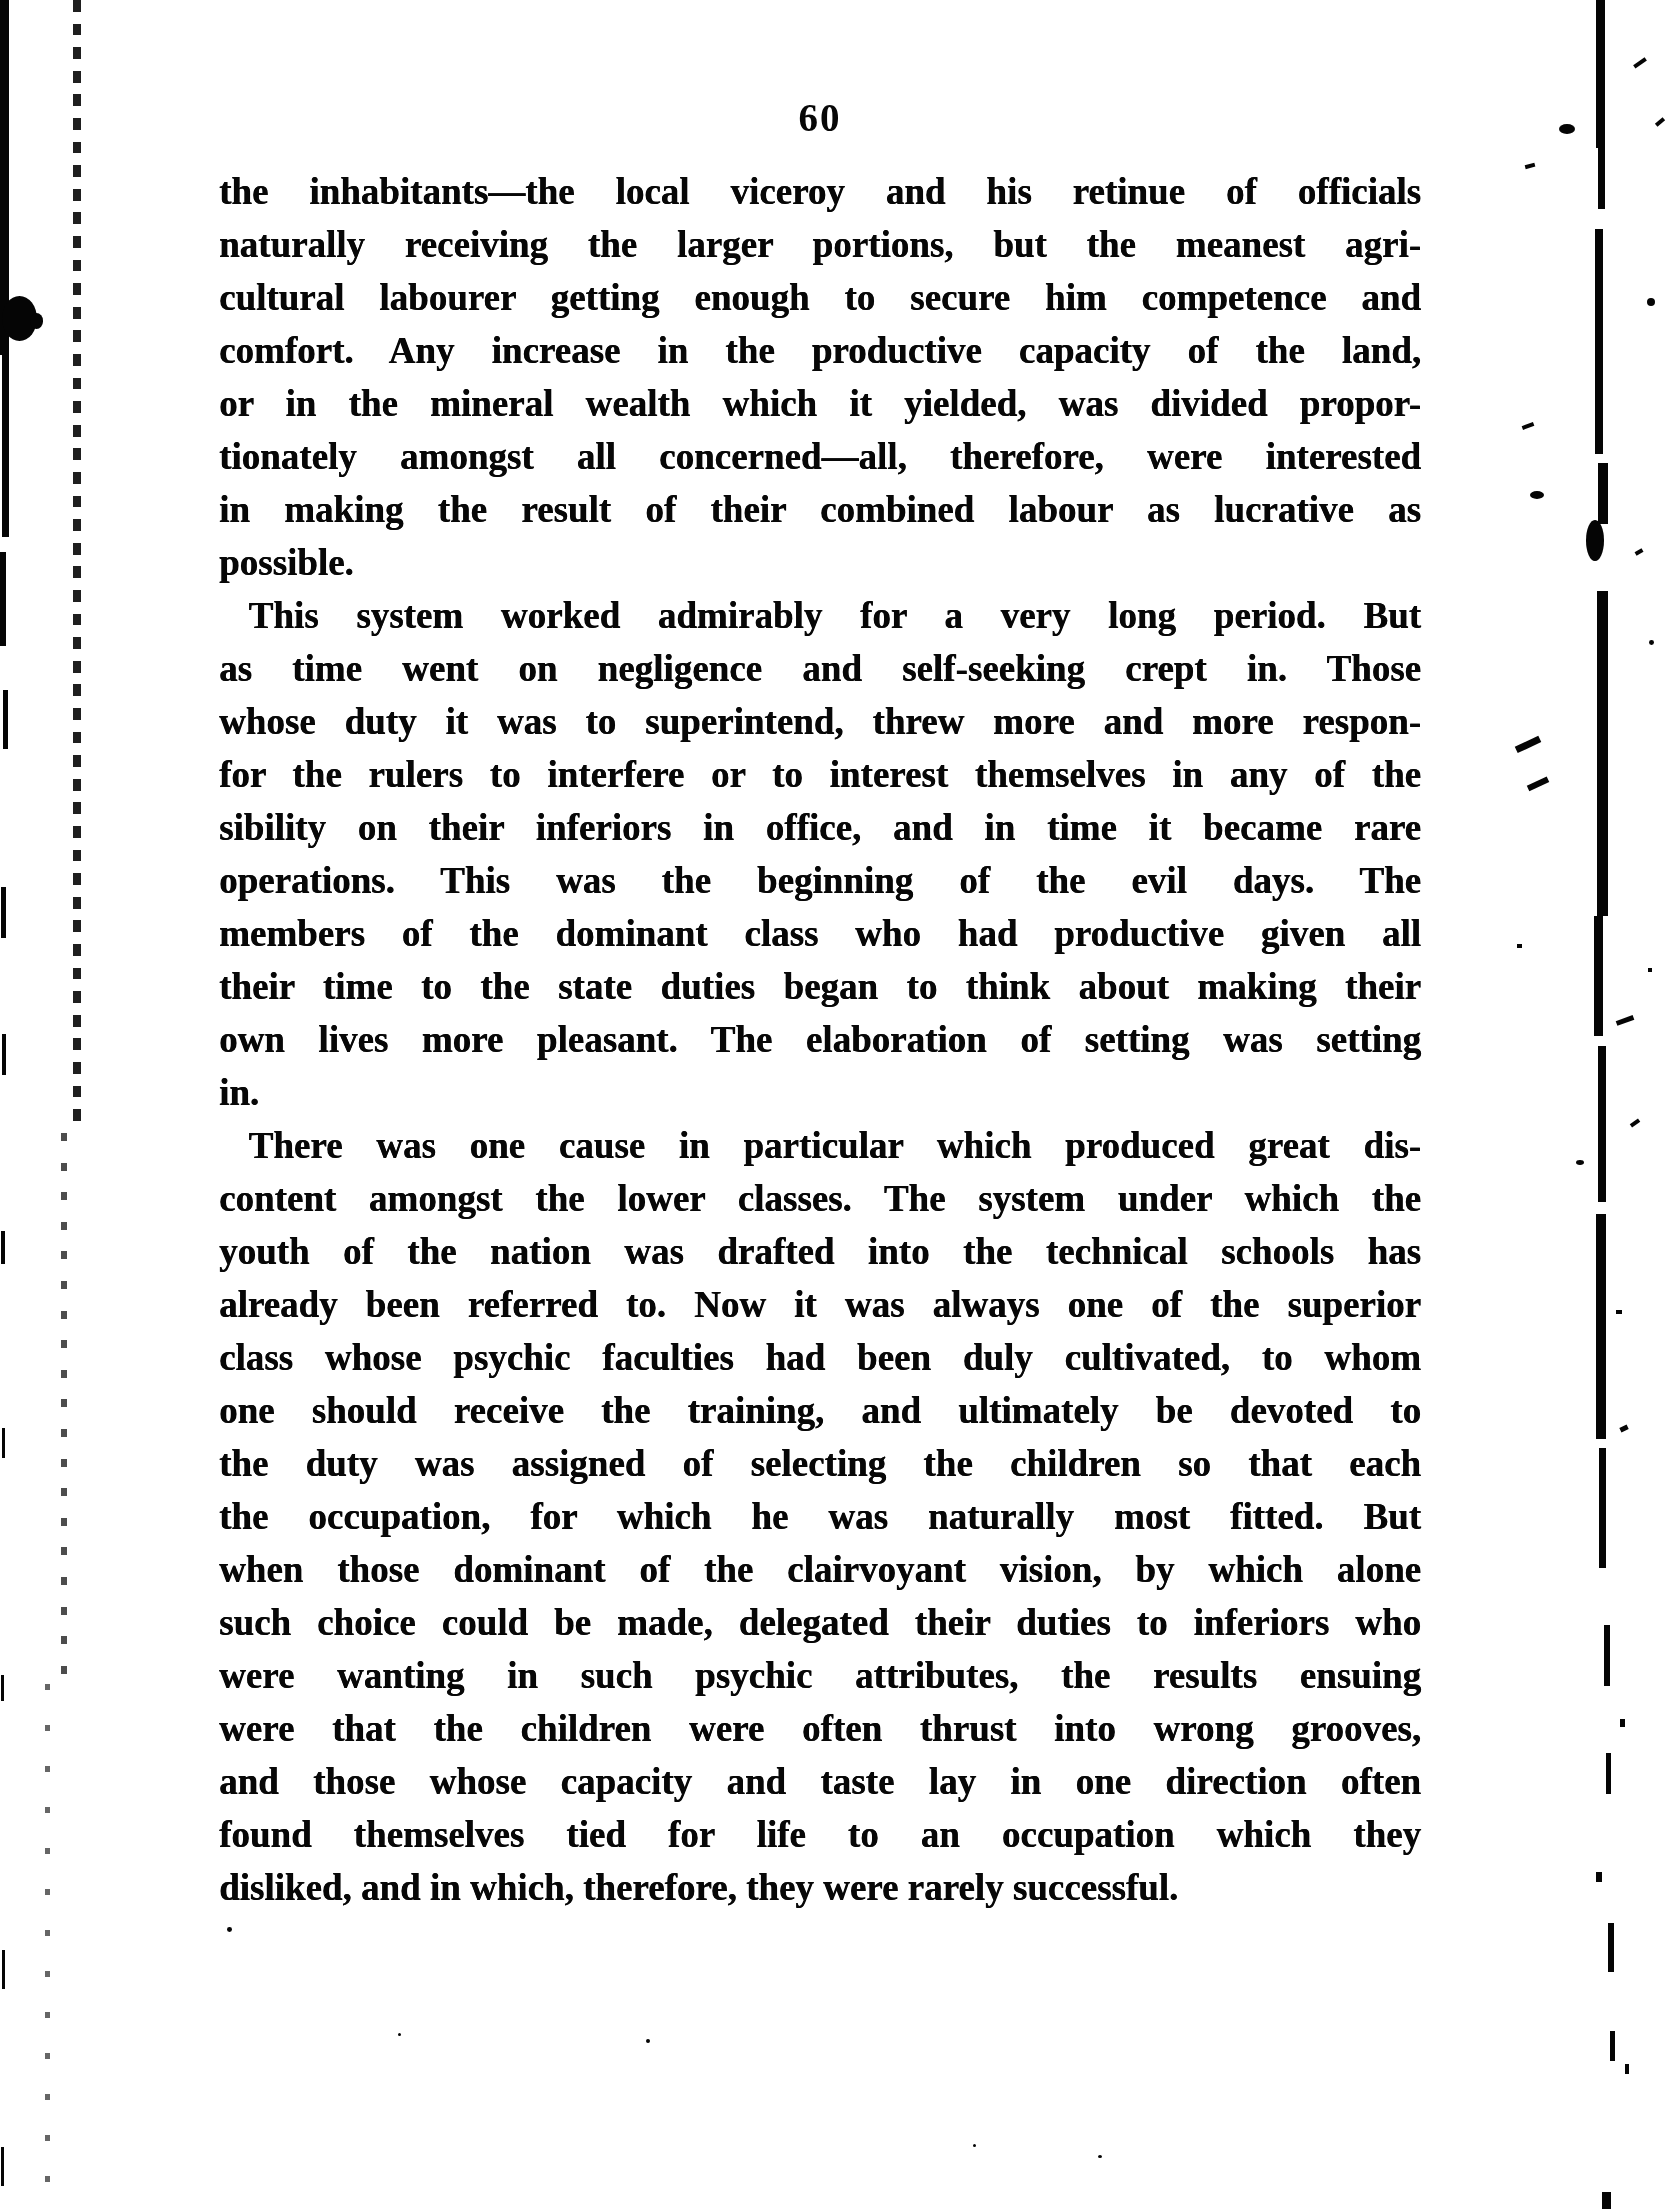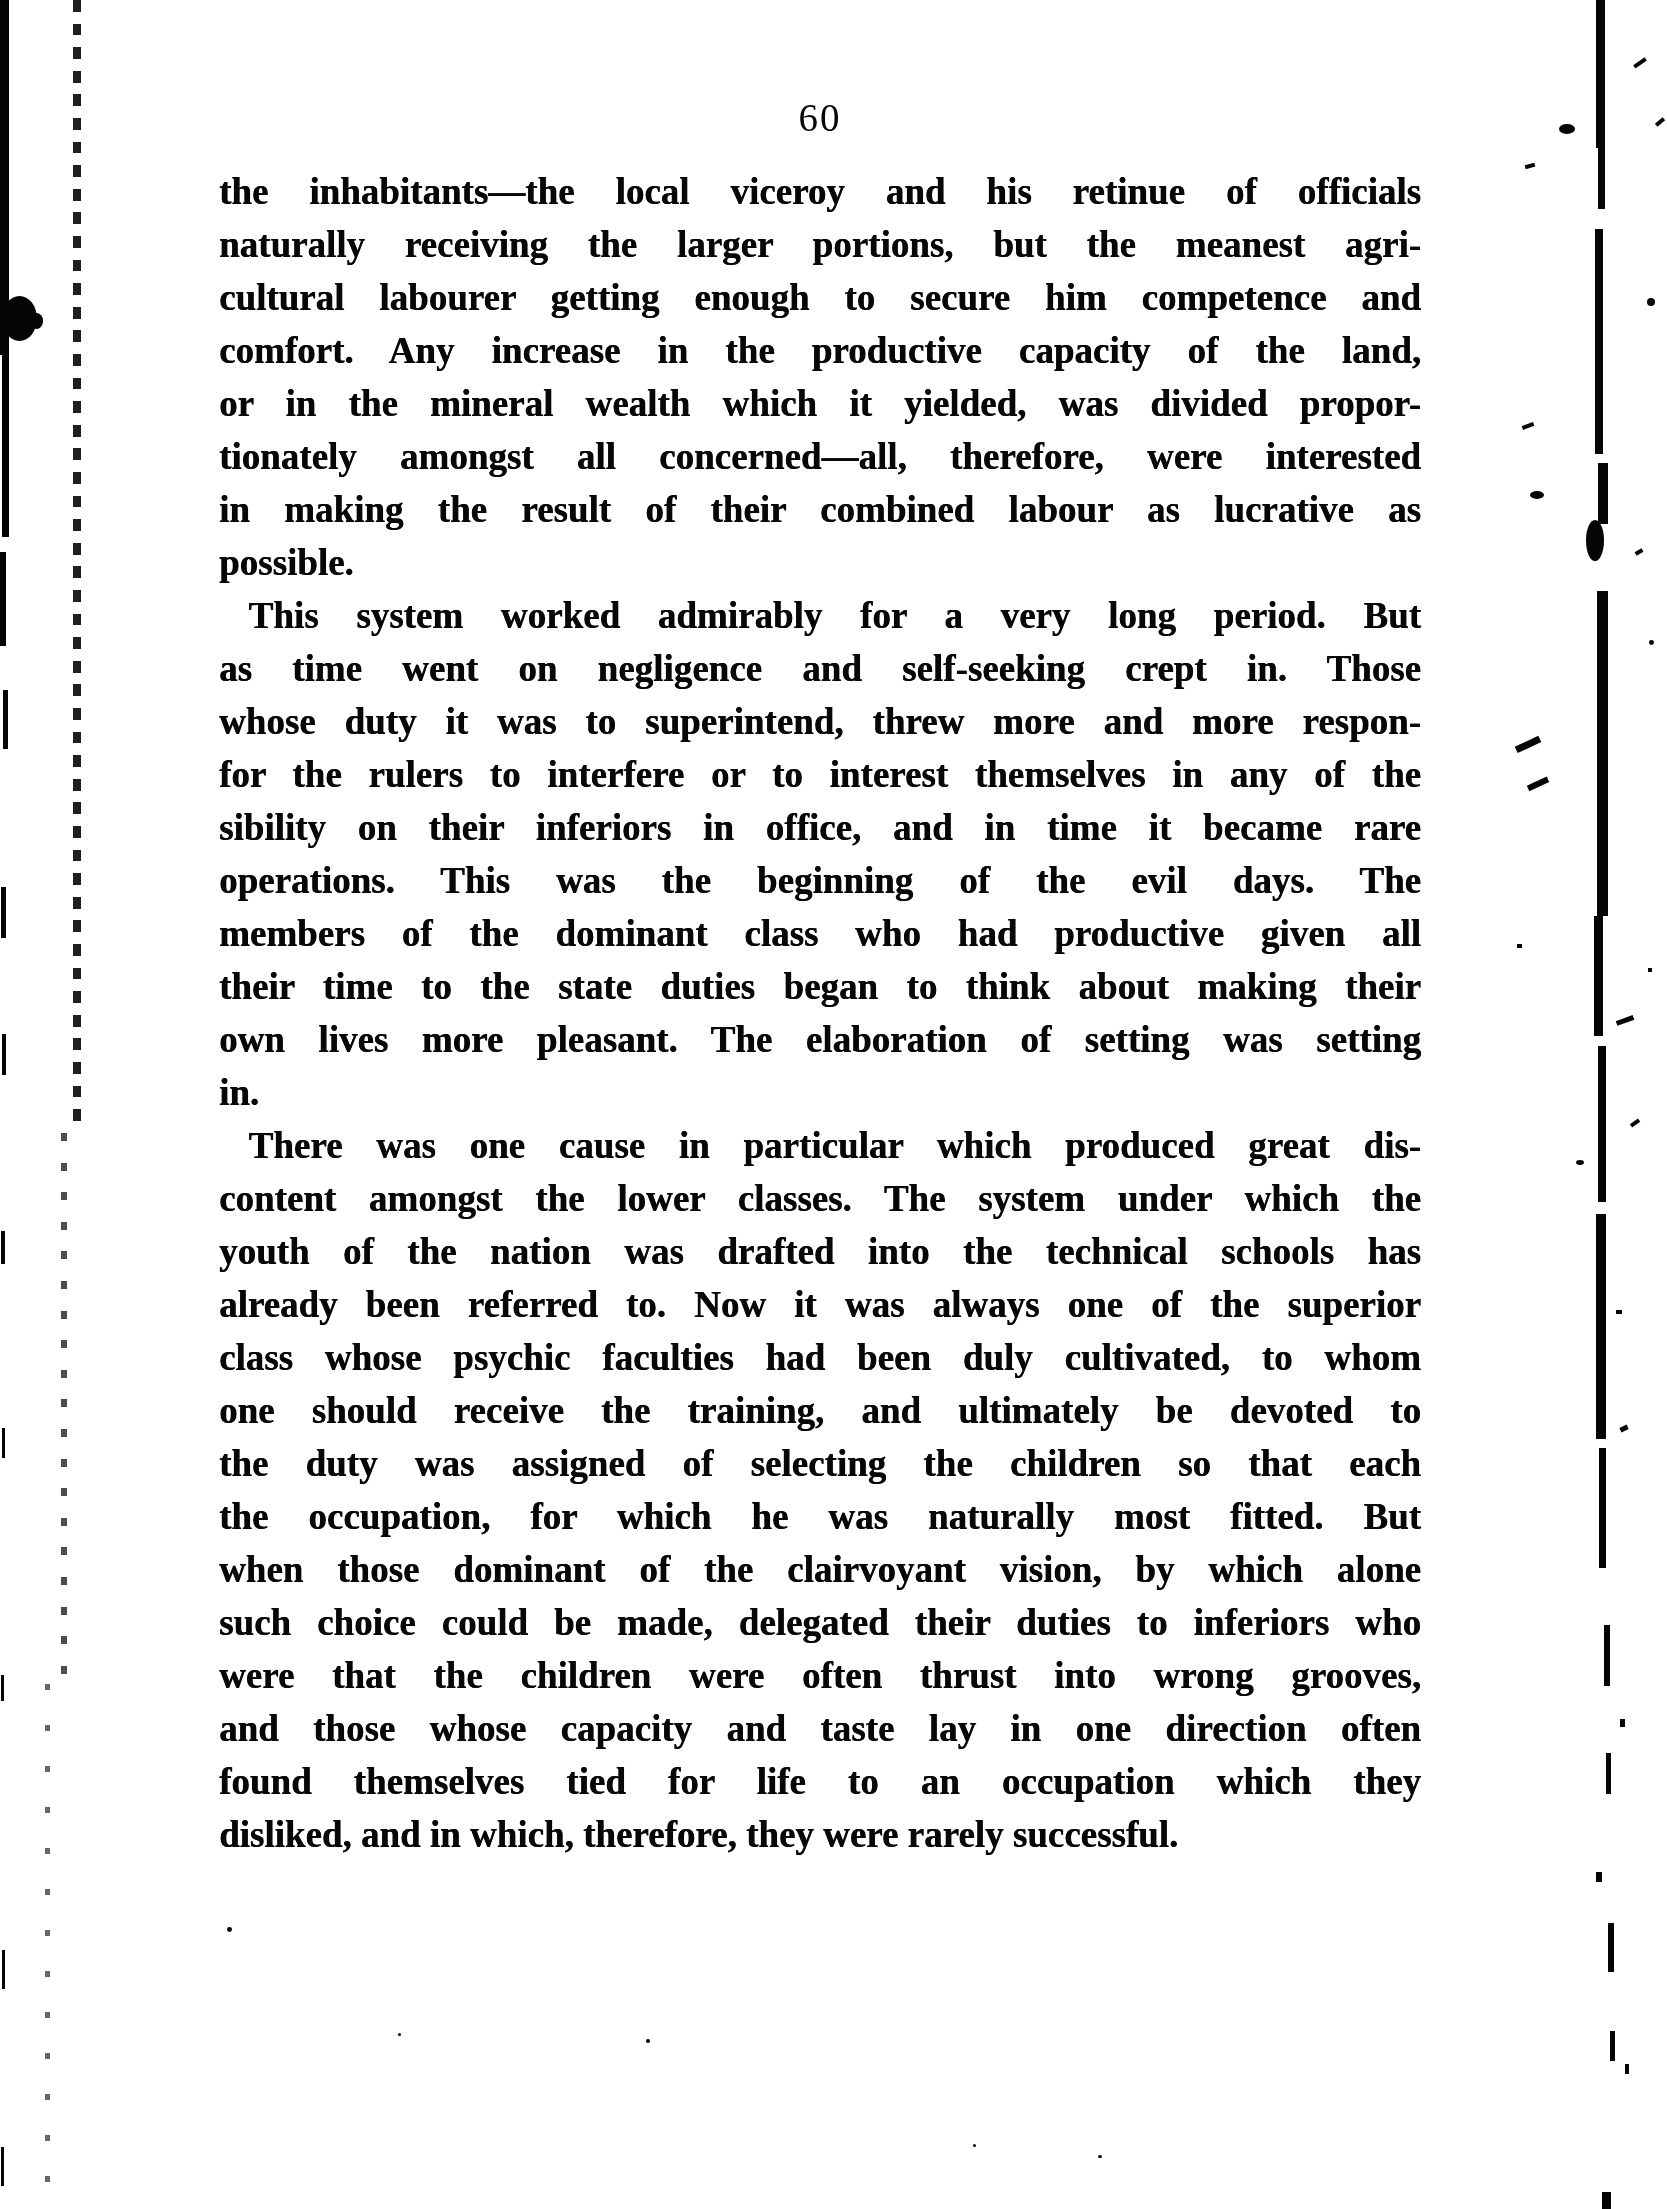--- a/index.html
+++ b/index.html
@@ -8,21 +8,21 @@
     width:1668px;height:2210px;
     background:#ffffff;
     overflow:hidden;
     font-family:"Liberation Serif","DejaVu Serif",serif;
     color:#070707;
   }
   .page-number{
     position:absolute;
     left:219px;top:95px;width:1202px;
     text-align:center;
-    font-size:39px;font-weight:400;
+    font-size:39px;font-weight:700;
     letter-spacing:2px;
   }
   .text-block{
     position:absolute;
     left:219px;top:165px;width:1202px;
     font-size:37px;font-weight:600;
   }
   .line{
     height:53px;line-height:53px;
     text-align:justify;
@@ -69,20 +69,21 @@
       <div class="line indented">There was one cause in particular which produced great dis-</div>
       <div class="line">content amongst the lower classes.  The system under which the</div>
       <div class="line">youth of the nation was drafted into the technical schools has</div>
       <div class="line">already been referred to.  Now it was always one of the superior</div>
       <div class="line">class whose psychic faculties had been duly cultivated, to whom</div>
       <div class="line">one should receive the training, and ultimately be devoted to</div>
       <div class="line">the duty was assigned of selecting the children so that each</div>
       <div class="line">the occupation, for which he was naturally most fitted.  But</div>
       <div class="line">when those dominant of the clairvoyant vision, by which alone</div>
       <div class="line">such choice could be made, delegated their duties to inferiors who</div>
+      <div class="line">were wanting in such psychic attributes, the results ensuing</div>
       <div class="line">were that the children were often thrust into wrong grooves,</div>
       <div class="line">and those whose capacity and taste lay in one direction often</div>
       <div class="line">found themselves tied for life to an occupation which they</div>
       <div class="line para-end">disliked, and in which, therefore, they were rarely successful.</div>
     </div>
 
   <div id="artifacts">
       <div class="art" style="left: 0px; top: 0px; width: 8.9px; height: 355px;"></div>
       <div class="art" style="left: 2px; top: 355px; width: 6.9px; height: 182px;"></div>
       <div class="art" style="left: 0px; top: 552px; width: 5.9px; height: 94px;"></div>

